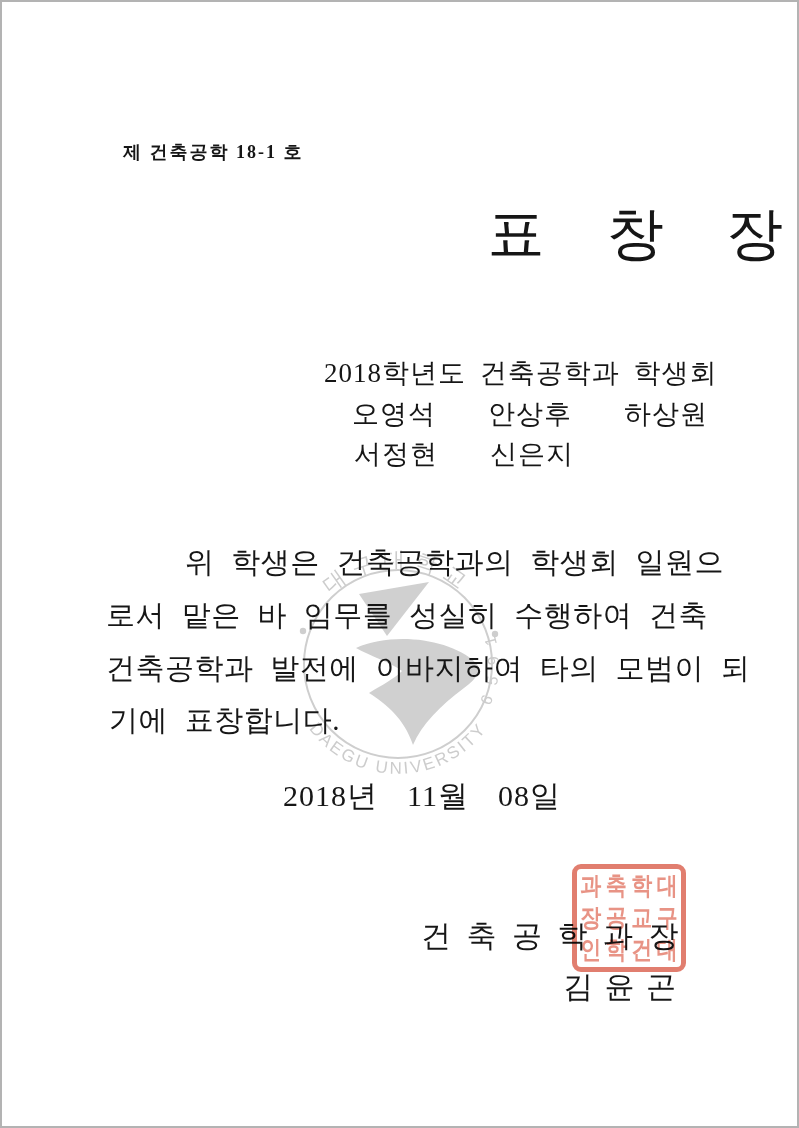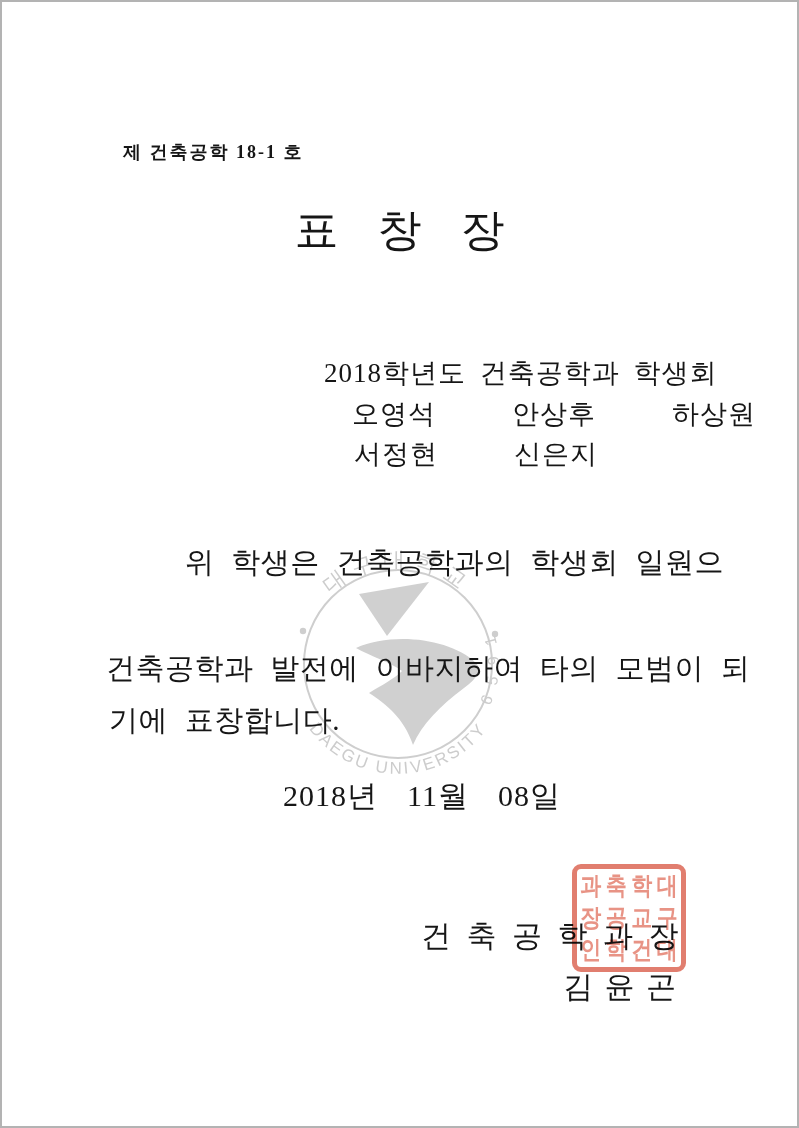--- a/index.html
+++ b/index.html
@@ -15,28 +15,28 @@
     color: #161616;
   }
   .abs { position: absolute; line-height: 1.15; white-space: pre; }
 
   .doc-number {
     left: 121px; top: 140px;
     font-size: 18px; font-weight: bold; letter-spacing: 2px;
   }
   .cert-title {
     left: 0; top: 204px; width: 100%;
-    text-align: center; text-indent: 14px;
-    font-size: 44px; font-weight: 500; letter-spacing: 14px;
+    text-align: right; text-indent: 14px;
+    font-size: 57px; font-weight: 500; letter-spacing: 14px; font-family: Liberation Mono, monospace;
   }
   .recipient-group {
     left: 322px; top: 356px;
     font-size: 27px; word-spacing: 6px; letter-spacing: 1px;
   }
-  .name-row { display: flex; gap: 76px; font-size: 27px; letter-spacing: 1px; }
+  .name-row { display: flex; gap: 52px; font-size: 27px; letter-spacing: 1px; }
   .name-row1 { left: 350px; top: 397px; }
   .name-row2 { left: 352px; top: 437px; align-items: center; }
 
   .body-line { font-size: 29px; word-spacing: 9px; letter-spacing: 0.5px; }
   .body-line1 { left: 183px; top: 544px; text-align: center; }
   .body-line2 { left: 104px; top: 597px; }
   .body-line3 { left: 104px; top: 650px; }
   .body-line4 { left: 107px; top: 702px; }
 
   .date-line {
@@ -125,20 +125,21 @@
     <span>오영석</span>
     <span>안상후</span>
     <span>하상원</span>
   </div>
   <div class="abs name-row name-row2">
     <span>서정현</span>
     <span>신은지</span>
   </div>
 
   <div class="abs body-line body-line1">위 학생은 건축공학과의 학생회 일원으</div>
+  <div class="abs body-line body-line2">로서 맡은 바 임무를 성실히 수행하여 건축</div>
   <div class="abs body-line body-line3">건축공학과 발전에 이바지하여 타의 모범이 되</div>
   <div class="abs body-line body-line4">기에 표창합니다.</div>
 
   <div class="abs date-line">2018년  11월  08일</div>
 
   <div class="abs sig-department">건 축 공 학 과 장</div>
   <div class="abs sig-name">김 윤 곤</div>
 
   <div class="stamp">
     <span class="stamp-char">과</span>

